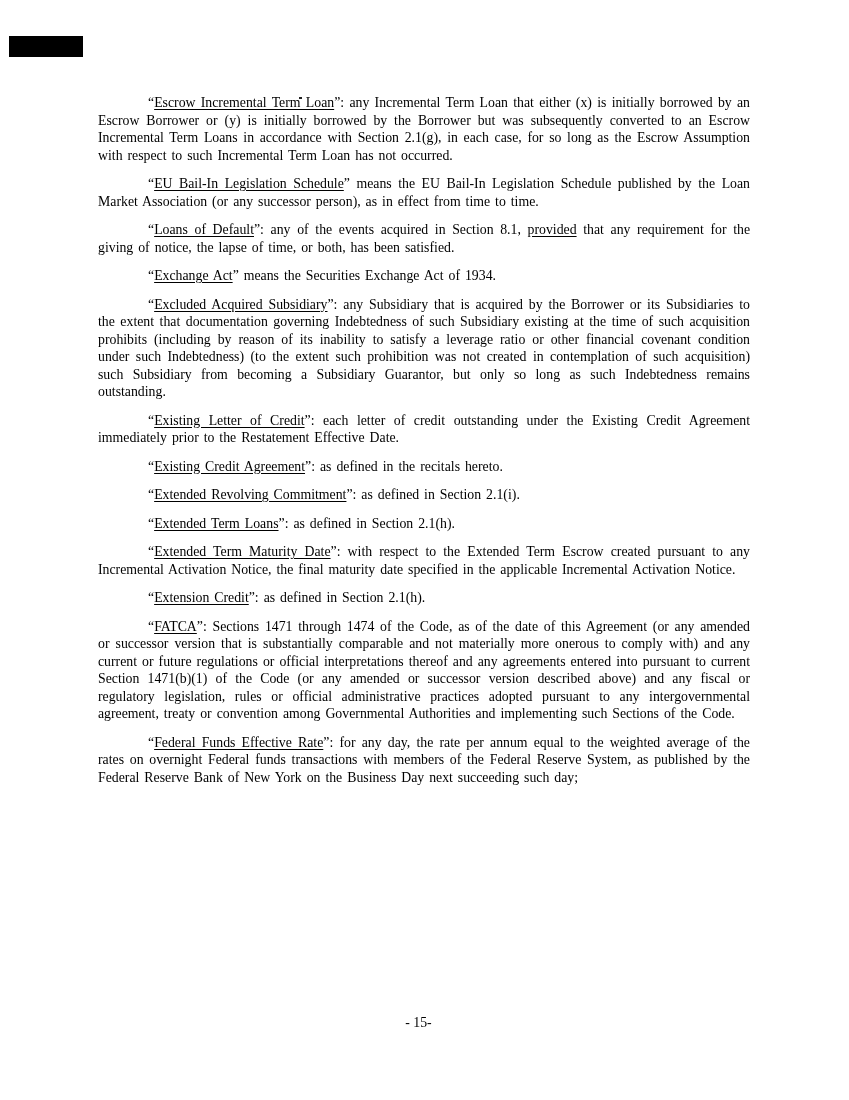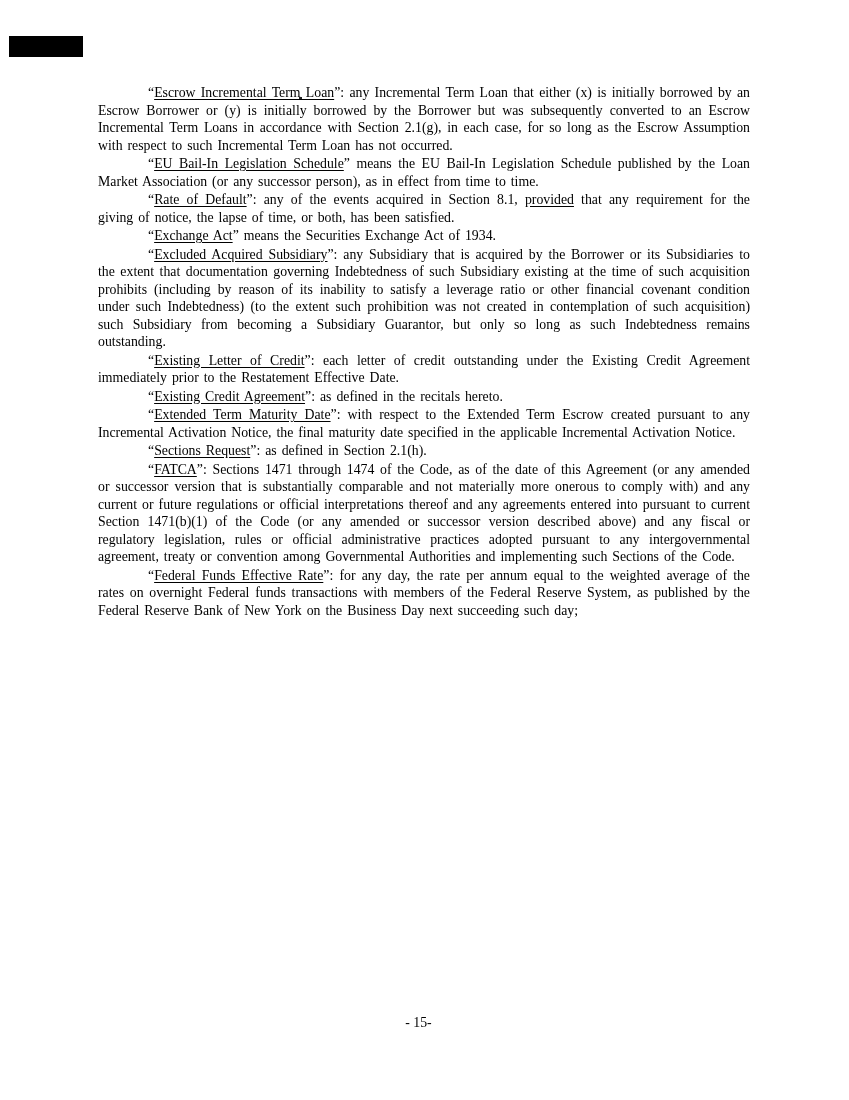--- a/index.html
+++ b/index.html
@@ -40,21 +40,21 @@
     position: absolute;
     left: 98px;
     top: 83px;
     width: 652px;
     text-align: justify;
     font-size: 13.8px;
     line-height: 17.5px;
     word-spacing: 1.5px;
   }
   p.para {
-    margin: 1px 0 0 0;
+    margin: 11px 0 0 0;
     text-indent: 50px;
   }
   .u {
     text-decoration: underline;
     text-underline-offset: 2px;
   }
   .footer {
     position: absolute;
     top: 1014px;
     left: 0;
@@ -66,24 +66,26 @@
 </style>
 </head>
 <body>
 
 <div class="page">
   <div class="scan-mark"></div>
   <div class="speck"></div>
   <div class="doc-body">
       <p class="para"><span>“</span><span class="u">Escrow Incremental Term Loan</span><span>”:  any Incremental Term Loan that either (x) is initially borrowed by an Escrow Borrower or (y) is initially borrowed by the Borrower but was subsequently converted to an Escrow Incremental Term Loans in accordance with Section 2.1(g), in each case, for so long as the Escrow Assumption with respect to such Incremental Term Loan has not occurred.</span></p>
       <p class="para"><span>“</span><span class="u">EU Bail-In Legislation Schedule</span><span>” means the EU Bail-In Legislation Schedule published by the Loan Market Association (or any successor person), as in effect from time to time.</span></p>
-      <p class="para"><span>“</span><span class="u">Rate of Default</span><span>”:  any of the events acquired in Section 8.1, </span><span class="u">provided</span><span> that any requirement for the giving of notice, the lapse of time, or both, has been satisfied.</span></p>
+      <p class="para"><span>“</span><span class="u">Loans of Default</span><span>”:  any of the events acquired in Section 8.1, </span><span class="u">provided</span><span> that any requirement for the giving of notice, the lapse of time, or both, has been satisfied.</span></p>
       <p class="para"><span>“</span><span class="u">Exchange Act</span><span>” means the Securities Exchange Act of 1934.</span></p>
       <p class="para"><span>“</span><span class="u">Excluded Acquired Subsidiary</span><span>”:  any Subsidiary that is acquired by the Borrower or its Subsidiaries to the extent that documentation governing Indebtedness of such Subsidiary existing at the time of such acquisition prohibits (including by reason of its inability to satisfy a leverage ratio or other financial covenant condition under such Indebtedness) (to the extent such prohibition was not created in contemplation of such acquisition) such Subsidiary from becoming a Subsidiary Guarantor, but only so long as such Indebtedness remains outstanding.</span></p>
       <p class="para"><span>“</span><span class="u">Existing Letter of Credit</span><span>”: each letter of credit outstanding under the Existing Credit Agreement immediately prior to the Restatement Effective Date.</span></p>
       <p class="para"><span>“</span><span class="u">Existing Credit Agreement</span><span>”:  as defined in the recitals hereto.</span></p>
+      <p class="para"><span>“</span><span class="u">Extended Revolving Commitment</span><span>”:  as defined in Section 2.1(i).</span></p>
+      <p class="para"><span>“</span><span class="u">Extended Term Loans</span><span>”:  as defined in Section 2.1(h).</span></p>
       <p class="para"><span>“</span><span class="u">Extended Term Maturity Date</span><span>”:  with respect to the Extended Term Escrow created pursuant to any Incremental Activation Notice, the final maturity date specified in the applicable Incremental Activation Notice.</span></p>
-      <p class="para"><span>“</span><span class="u">Sections Request</span><span>”:  as defined in Section 2.1(h).</span></p>
+      <p class="para"><span>“</span><span class="u">Extension Credit</span><span>”:  as defined in Section 2.1(h).</span></p>
       <p class="para"><span>“</span><span class="u">FATCA</span><span>”:  Sections 1471 through 1474 of the Code, as of the date of this Agreement (or any amended or successor version that is substantially comparable and not materially more onerous to comply with) and any current or future regulations or official interpretations thereof and any agreements entered into pursuant to current Section 1471(b)(1) of the Code (or any amended or successor version described above) and any fiscal or regulatory legislation, rules or official administrative practices adopted pursuant to any intergovernmental agreement, treaty or convention among Governmental Authorities and implementing such Sections of the Code.</span></p>
       <p class="para"><span>“</span><span class="u">Federal Funds Effective Rate</span><span>”: for any day, the rate per annum equal to the weighted average of the rates on overnight Federal funds transactions with members of the Federal Reserve System, as published by the Federal Reserve Bank of New York on the Business Day next succeeding such day;</span></p>
     </div>
   <div class="footer">- 15-</div>
 </div>
 
 </body></html>

